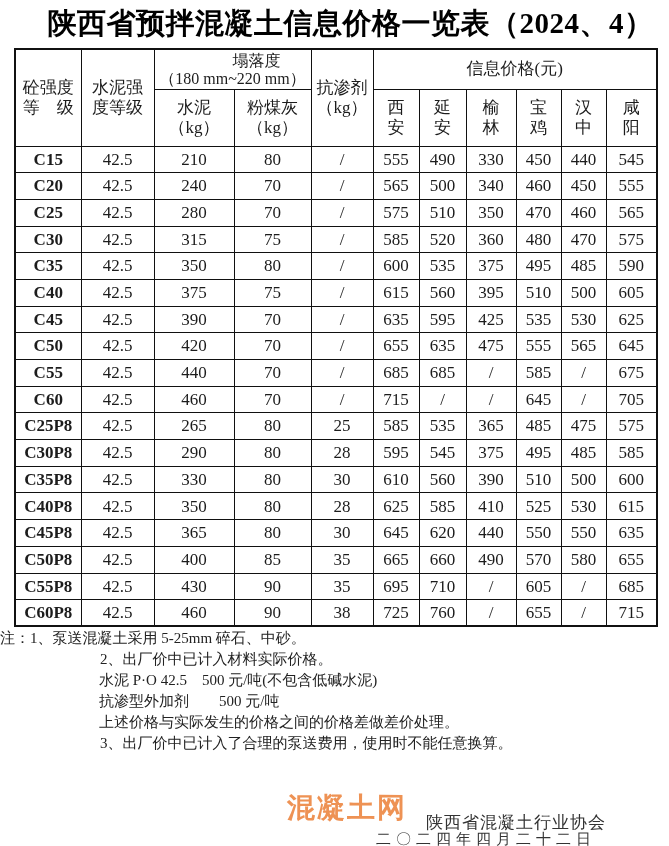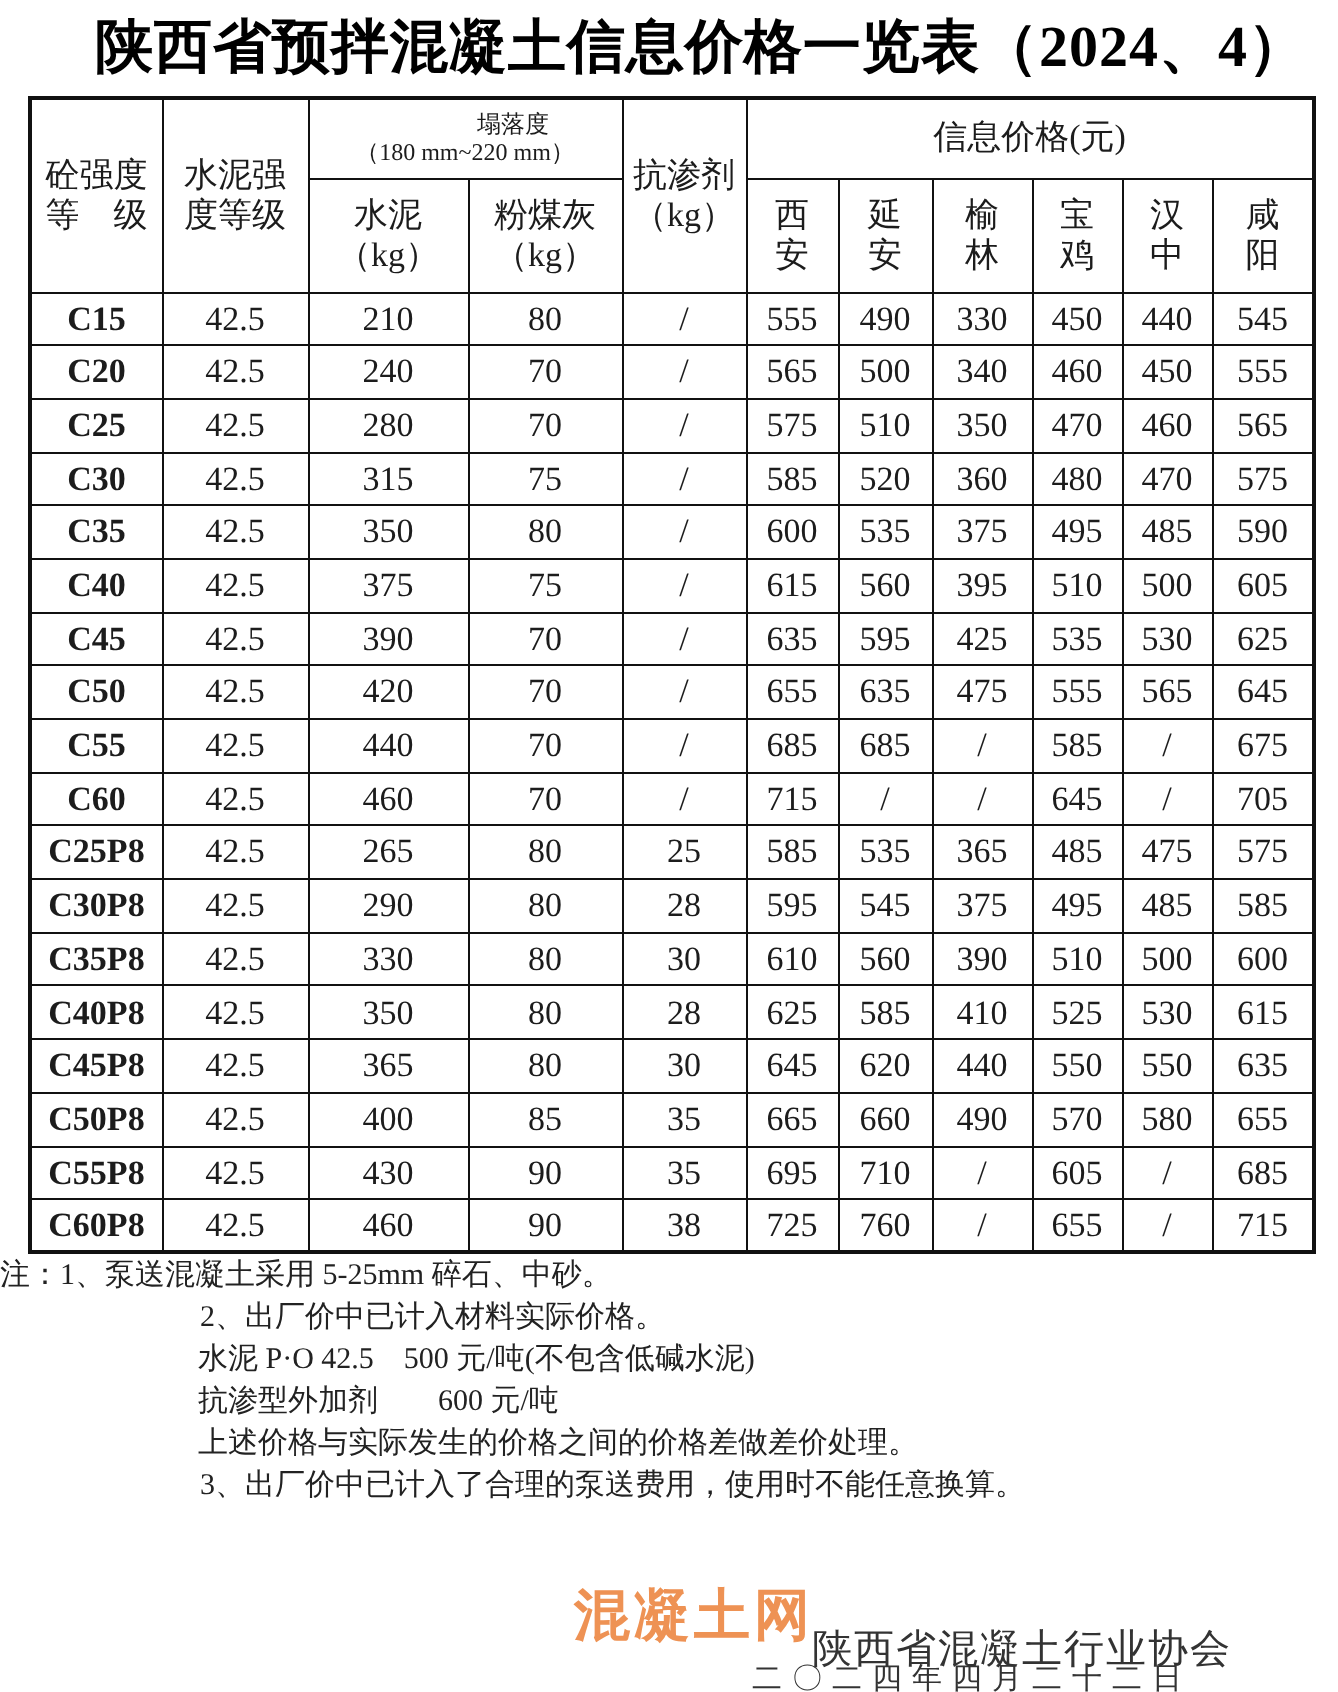--- a/index.html
+++ b/index.html
@@ -23,41 +23,41 @@
     border:1px solid #111;
     text-align:center;vertical-align:middle;
     padding:0;font-weight:normal;
     font-size:17px;line-height:1.15;
     white-space:pre-line;
     overflow:hidden;
   }
   tr.hrow1{height:40px;}
   tr.hrow2{height:57px;}
   .price-table tbody tr{height:26.7px;margin-left:48px;}
-  .slump-range{font-size:12px;display:block;line-height:1.1;}
-  .slump-title{font-size:12px;display:block;line-height:1.2;margin-left:48px;}
+  .slump-range{font-size:16px;display:block;line-height:1.1;}
+  .slump-title{font-size:16px;display:block;line-height:1.2;margin-left:48px;}
   td.c-grade{font-weight:bold;}
   .notes{
     position:absolute;left:0;top:628px;width:669px;
     font-size:15px;color:#222;
   }
   .note-line{line-height:21px;white-space:nowrap;}
   .indent-0{}
   .indent-1{padding-left:100px;}
   .indent-2{padding-left:99px;}
   .footer{position:absolute;left:0;top:0;width:562px;height:846px;pointer-events:none;}
   .logo{
     position:absolute;left:287px;top:789px;
     font-size:28px;font-weight:bold;color:#EE9254;
     font-family:"Liberation Sans","DejaVu Sans",sans-serif;
     letter-spacing:2px;white-space:nowrap;
   }
   .org{
-    position:absolute;left:406px;top:811px;
-    font-size:20px;color:#333;white-space:nowrap;letter-spacing:1px;
+    position:absolute;left:426px;top:811px;
+    font-size:17px;color:#333;white-space:nowrap;letter-spacing:1px;
   }
   .date{
     position:absolute;left:376px;top:830px;
     font-size:15px;color:#333;white-space:nowrap;letter-spacing:5px;
   }
 </style>
 </head>
 <body>
 
 <div class="page-title">陕西省预拌混凝土信息价格一览表（2024、4）</div>
@@ -341,21 +341,21 @@
     <td>/</td>
     <td>715</td>
   </tr>
     </tbody>
 </table>
 
 <div class="notes">
   <div class="note-line indent-0">注：1、泵送混凝土采用 5-25mm 碎石、中砂。</div>
   <div class="note-line indent-1">2、出厂价中已计入材料实际价格。</div>
   <div class="note-line indent-2">水泥 P·O 42.5　500 元/吨(不包含低碱水泥)</div>
-  <div class="note-line indent-2">抗渗型外加剂　　600 元/吨</div>
+  <div class="note-line indent-2">抗渗型外加剂　　500 元/吨</div>
   <div class="note-line indent-2">上述价格与实际发生的价格之间的价格差做差价处理。</div>
   <div class="note-line indent-1">3、出厂价中已计入了合理的泵送费用，使用时不能任意换算。</div>
 </div>
 
 <div class="footer">
   <div class="logo">混凝土网</div>
   <div class="org">陕西省混凝土行业协会</div>
   <div class="date">二〇二四年四月二十二日</div>
 </div>
 

